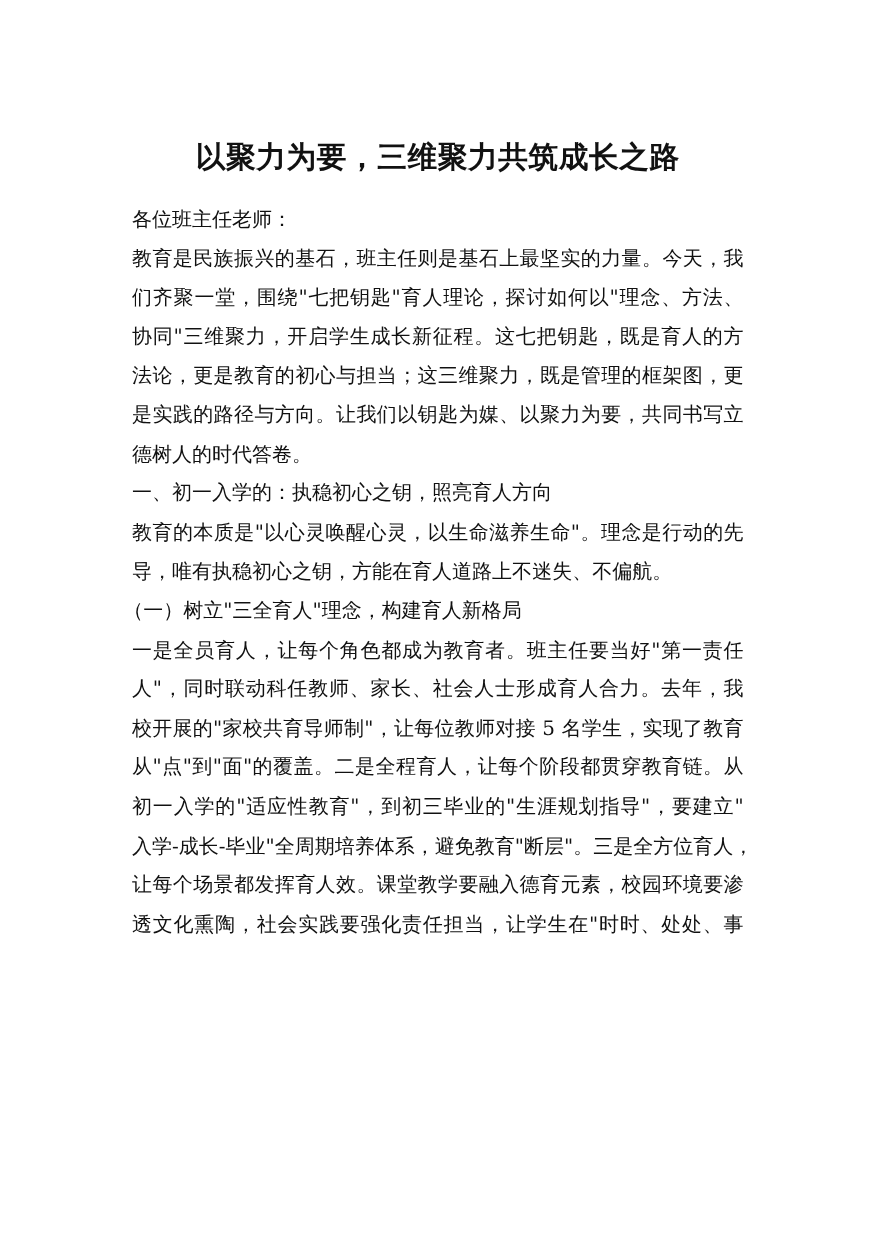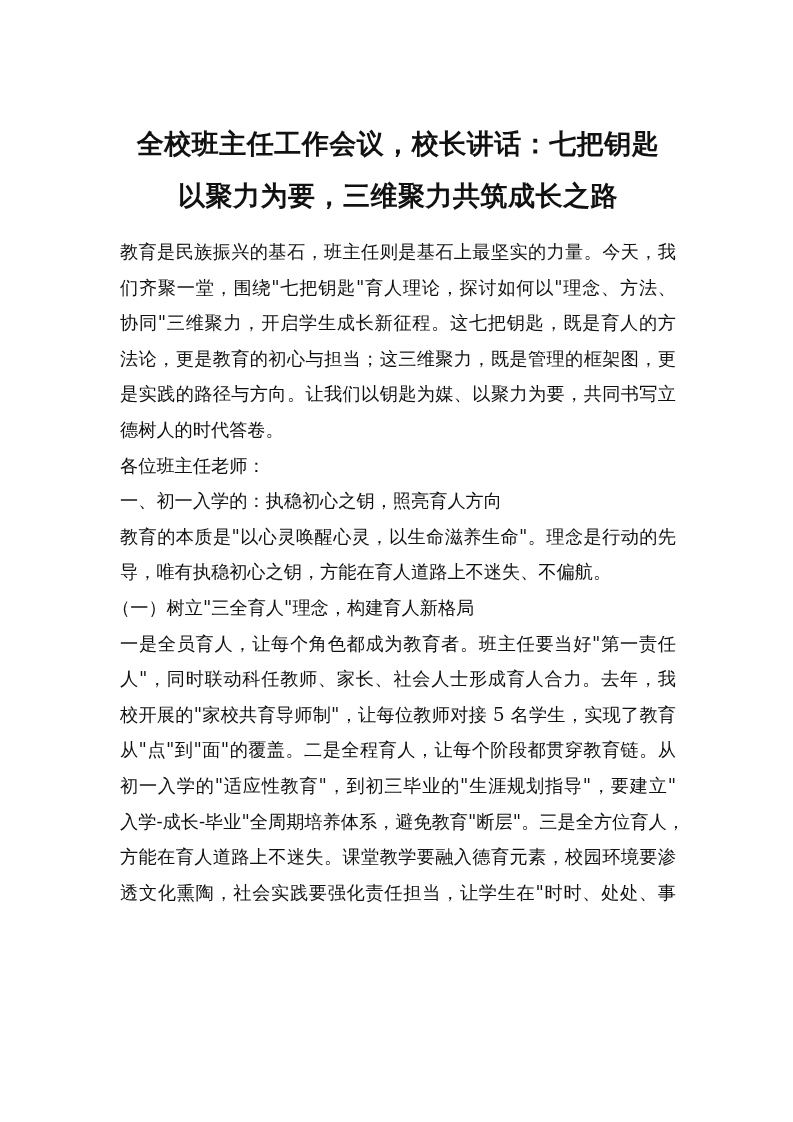--- a/index.html
+++ b/index.html
@@ -48,35 +48,34 @@
   }
   .line.last { text-align-last: left; }
   .heading .line { text-align-last: left; }
   .sub .line { margin-left: -8px; }
 </style>
 </head>
 <body>
 
 <div class="page">
   <h1 class="title">
-    <span>全校班主任工作会议，校长讲话：七把钥匙</span>
     <span>以聚力为要，三维聚力共筑成长之路</span>
   </h1>
+
+  <p class="para heading">
+    <span class="line last">各位班主任老师：</span>
+  </p>
 
   <p class="para">
     <span class="line">教育是民族振兴的基石，班主任则是基石上最坚实的力量。今天，我</span>
     <span class="line">们齐聚一堂，围绕"七把钥匙"育人理论，探讨如何以"理念、方法、</span>
     <span class="line">协同"三维聚力，开启学生成长新征程。这七把钥匙，既是育人的方</span>
     <span class="line">法论，更是教育的初心与担当；这三维聚力，既是管理的框架图，更</span>
     <span class="line">是实践的路径与方向。让我们以钥匙为媒、以聚力为要，共同书写立</span>
     <span class="line last">德树人的时代答卷。</span>
-  </p>
-
-  <p class="para heading">
-    <span class="line last">各位班主任老师：</span>
   </p>
 
   <p class="para heading">
     <span class="line last">一、初一入学的：执稳初心之钥，照亮育人方向</span>
   </p>
 
   <p class="para">
     <span class="line">教育的本质是"以心灵唤醒心灵，以生命滋养生命"。理念是行动的先</span>
     <span class="line last">导，唯有执稳初心之钥，方能在育人道路上不迷失、不偏航。</span>
   </p>
@@ -85,16 +84,16 @@
     <span class="line last">（一）树立"三全育人"理念，构建育人新格局</span>
   </p>
 
   <p class="para">
     <span class="line">一是全员育人，让每个角色都成为教育者。班主任要当好"第一责任</span>
     <span class="line">人"，同时联动科任教师、家长、社会人士形成育人合力。去年，我</span>
     <span class="line">校开展的"家校共育导师制"，让每位教师对接 5 名学生，实现了教育</span>
     <span class="line">从"点"到"面"的覆盖。二是全程育人，让每个阶段都贯穿教育链。从</span>
     <span class="line">初一入学的"适应性教育"，到初三毕业的"生涯规划指导"，要建立"</span>
     <span class="line">入学-成长-毕业"全周期培养体系，避免教育"断层"。三是全方位育人，</span>
-    <span class="line">方能在育人道路上不迷失。课堂教学要融入德育元素，校园环境要渗</span>
+    <span class="line">让每个场景都发挥育人效。课堂教学要融入德育元素，校园环境要渗</span>
     <span class="line">透文化熏陶，社会实践要强化责任担当，让学生在"时时、处处、事</span>
   </p>
 </div>
 
 </body></html>

